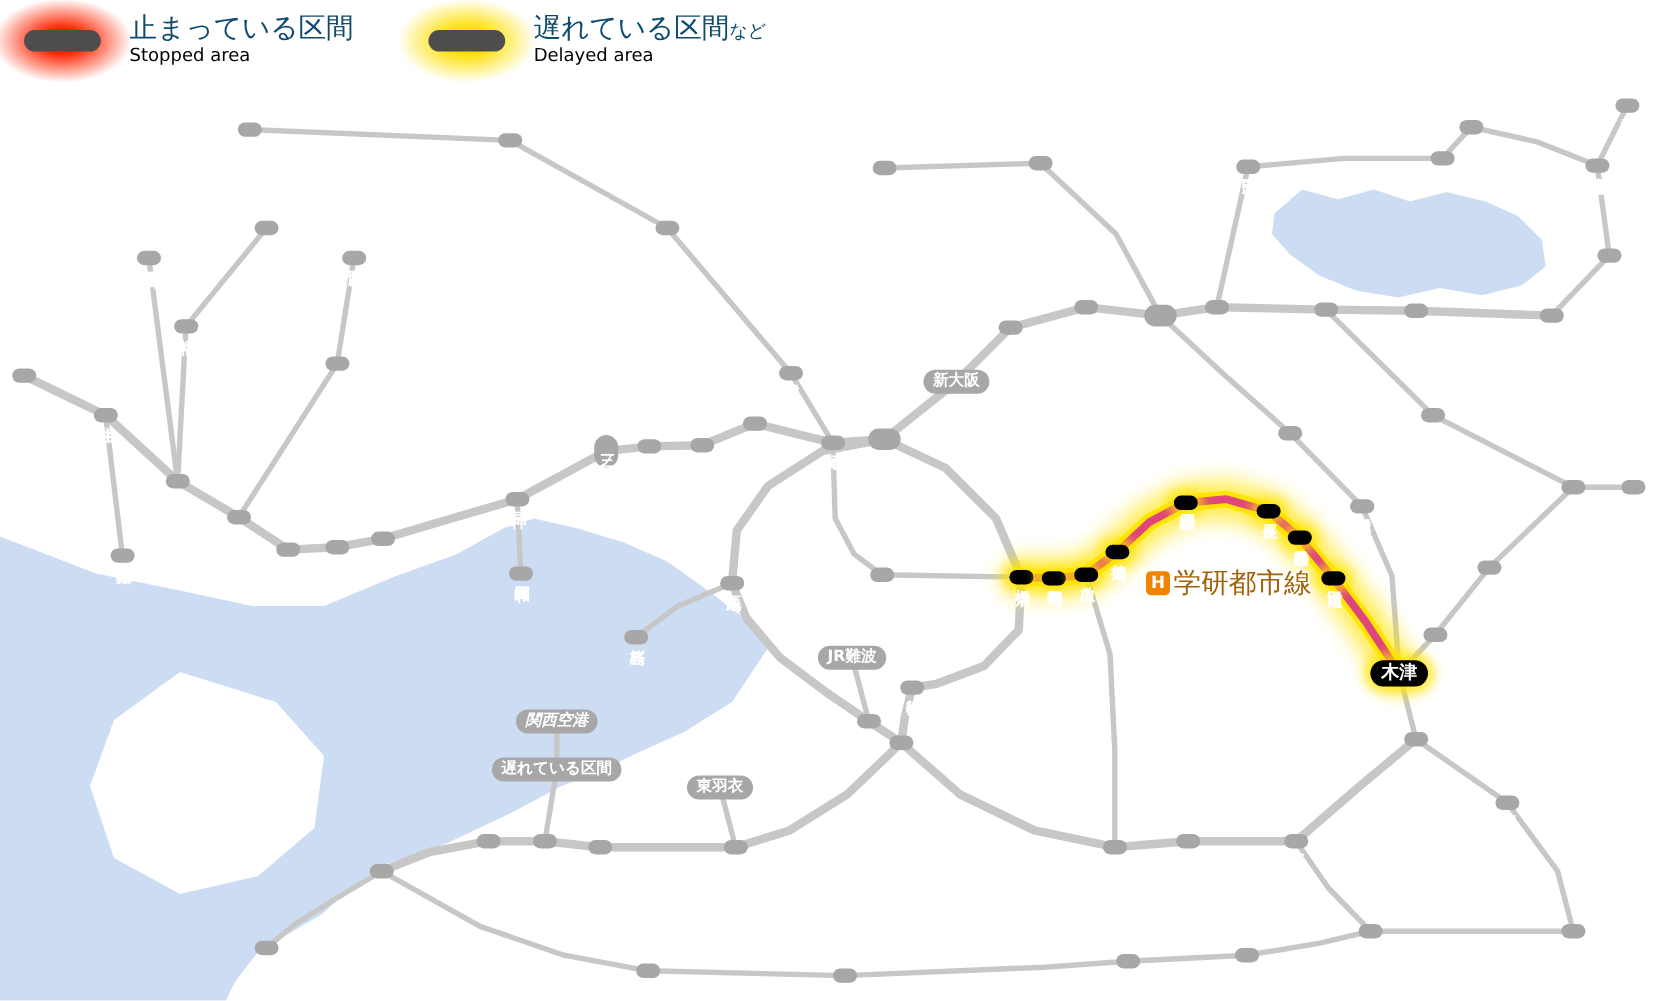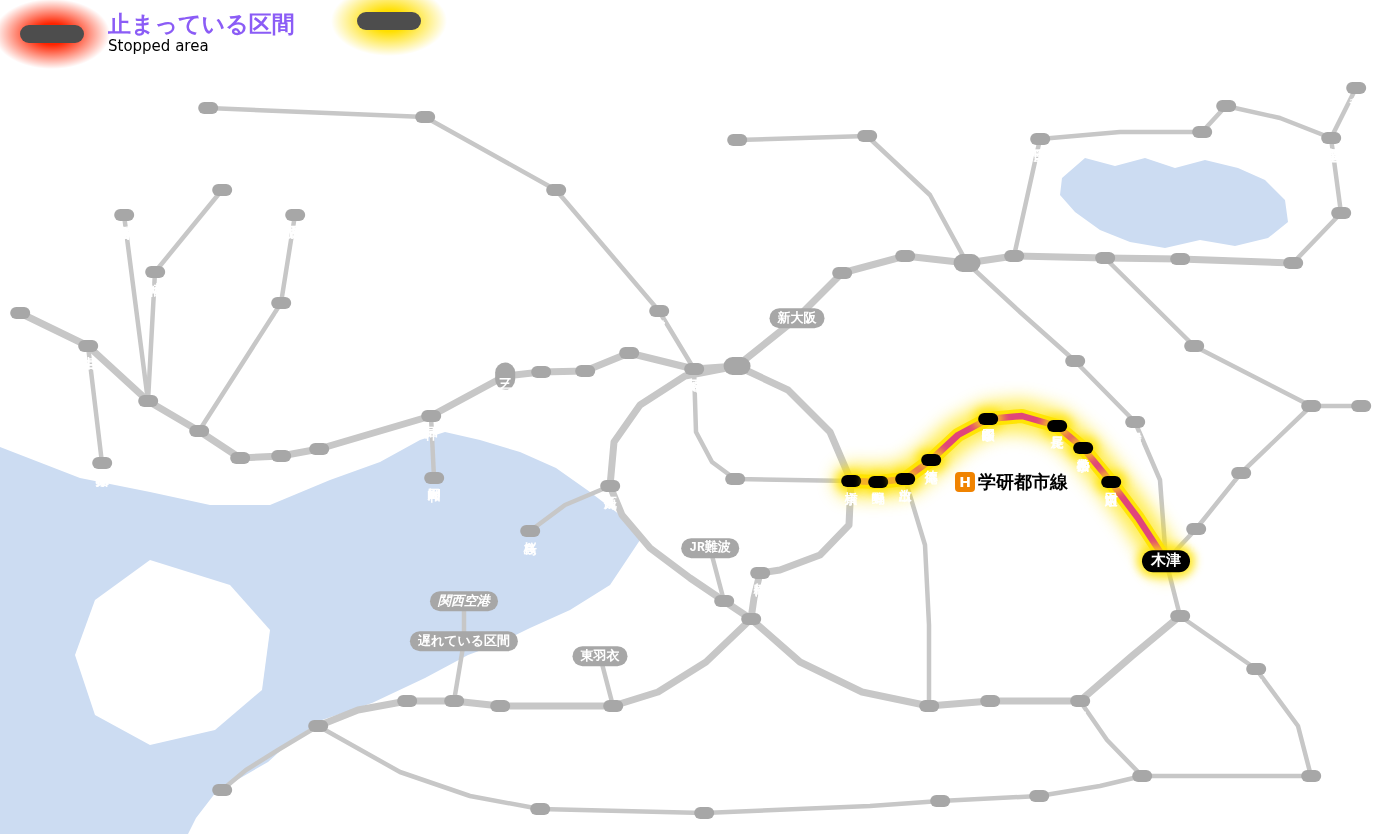--- a/index.html
+++ b/index.html
@@ -23,28 +23,28 @@
   .pill.hl.h{font-size:15px;padding:3px 9px}
 
   .legend{position:absolute;top:12px;left:20px;display:flex;gap:62px;align-items:flex-start;z-index:6}
   .legend-item{display:flex;align-items:center;gap:24px}
   .swatch{width:64px;height:18px;border-radius:9px;background:#4d4d4d;position:relative;flex:none}
   .swatch::before{content:"";position:absolute;left:-26px;top:-26px;right:-26px;bottom:-26px;z-index:-1;
         background:radial-gradient(closest-side,var(--g) 30%,transparent 100%)}
   .swatch.stopped{--g:var(--stopglow)}
   .swatch.delayed{--g:var(--delayglow)}
   .legend-text{display:flex;flex-direction:column}
-  .legend-label{font-size:23px;font-weight:bold;color:#8b5cf6;line-height:1.1}
+  .legend-label{font-size:23px;font-weight:normal;color:#0c4a6e;line-height:1.1}
   .legend-label .suffix{font-size:15px}
   .legend-sub{font-size:15px;color:#000}
 
   .line-badge{position:absolute;display:flex;align-items:center;gap:3px;z-index:4}
   .badge-h{width:20px;height:20px;background:var(--badge);color:#fff;border-radius:4px;
         display:flex;align-items:center;justify-content:center;font-size:14px;font-weight:bold;flex:none}
-  .badge-name{font-size:18px;font-weight:bold;color:#000000;
+  .badge-name{font-size:23px;font-weight:normal;color:#a16207;
         text-shadow:-1px -1px 0 #fff,1px -1px 0 #fff,-1px 1px 0 #fff,1px 1px 0 #fff,0 0 4px #fff}
 </style>
 </head>
 <body>
 
 <div class="stage">
 
   <svg id="map-svg">
     <defs>
       <filter id="blurf" x="-40%" y="-40%" width="180%" height="180%">
@@ -150,21 +150,21 @@
       <div class="pill v" style="left: 407px; top: 701px;">和泉砂川</div>
       <div class="pill v" style="left: 454px; top: 701px;">日根野</div>
       <div class="pill v" style="left: 500px; top: 706px;">熊取</div>
       <div class="pill v" style="left: 613px; top: 706px;">鳳</div>
       <div class="pill h" style="left: 600px; top: 656px;">東羽衣</div>
       <div class="pill h" style="left: 464px; top: 601px; font-style: italic;">関西空港</div>
       <div class="pill h" style="left: 464px; top: 641px;">遅れている区間</div>
       <div class="pill v" style="left: 610px; top: 486px;">西九条</div>
       <div class="pill v" style="left: 530px; top: 531px;">桜島</div>
       <div class="pill v" style="left: 735px; top: 479px;">北新地</div>
-      <div class="pill h" style="left: 710px; top: 548px; font-family: Liberation Mono, monospace;">JR難波</div>
+      <div class="pill h" style="left: 710px; top: 548px;">JR難波</div>
       <div class="pill v" style="left: 760px; top: 573px;">鶴橋</div>
       <div class="pill v" style="left: 724px; top: 601px;">新今宮</div>
       <div class="pill v" style="left: 751px; top: 619px;">天王寺</div>
       <div class="pill v hl" style="left: 851px; top: 481px;">京橋</div>
       <div class="pill v hl" style="left: 878px; top: 482px;">鴫野</div>
       <div class="pill v hl" style="left: 905px; top: 479px;">放出</div>
       <div class="pill v hl" style="left: 931px; top: 460px;">徳庵</div>
       <div class="pill v hl" style="left: 988px; top: 419px;">四条畷</div>
       <div class="pill v hl" style="left: 1057px; top: 426px;">長尾</div>
       <div class="pill v hl" style="left: 1083px; top: 448px;">松井山手</div>
@@ -182,16 +182,22 @@
       <span class="swatch stopped"></span>
       <div class="legend-text">
         <div class="legend-label">
           <span>止まっている区間</span>
         </div>
         <div class="legend-sub">Stopped area</div>
       </div>
     </div>
     <div class="legend-item">
       <span class="swatch delayed"></span>
+      <div class="legend-text">
+        <div class="legend-label">
+          <span>遅れている区間</span><span class="suffix">など</span>
+        </div>
+        <div class="legend-sub">Delayed area</div>
+      </div>
     </div>
   </div>
 
 </div>
 
 </body></html>

